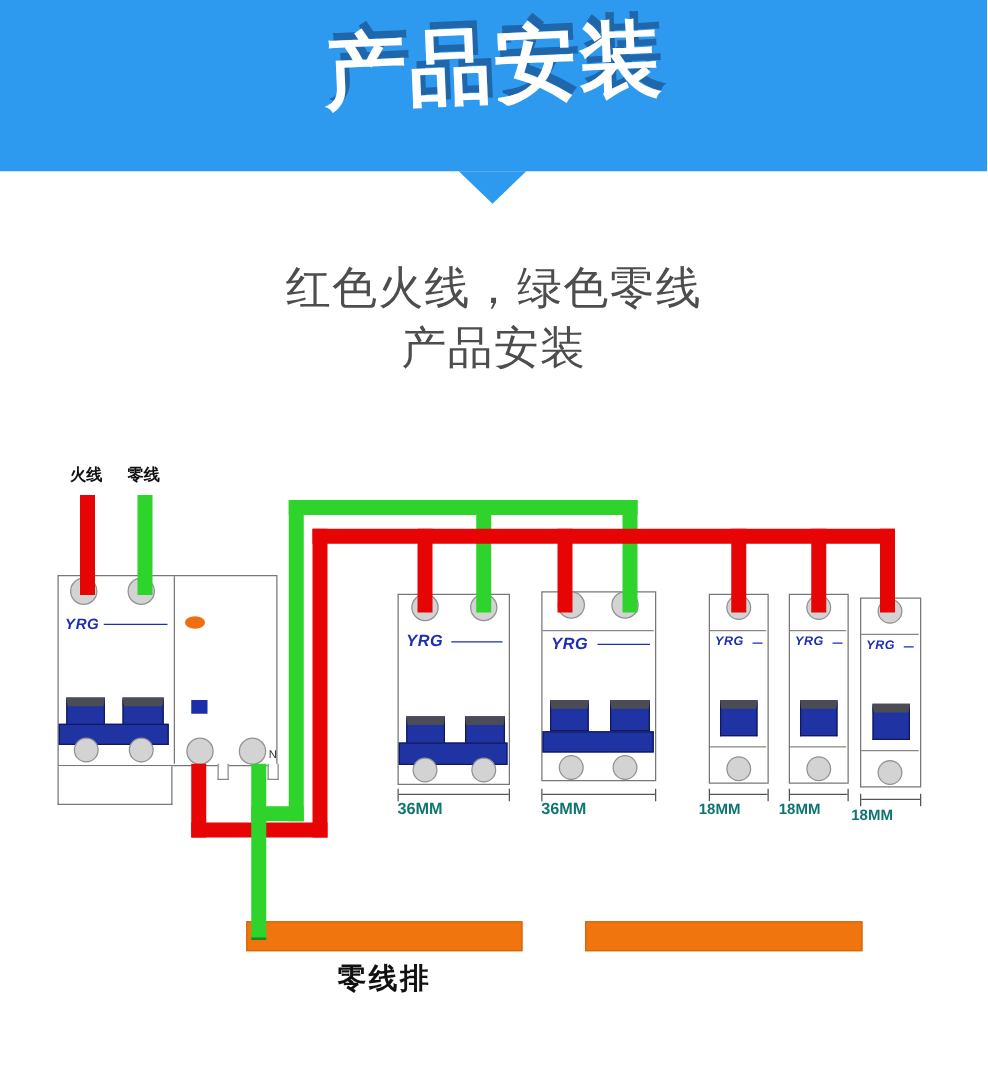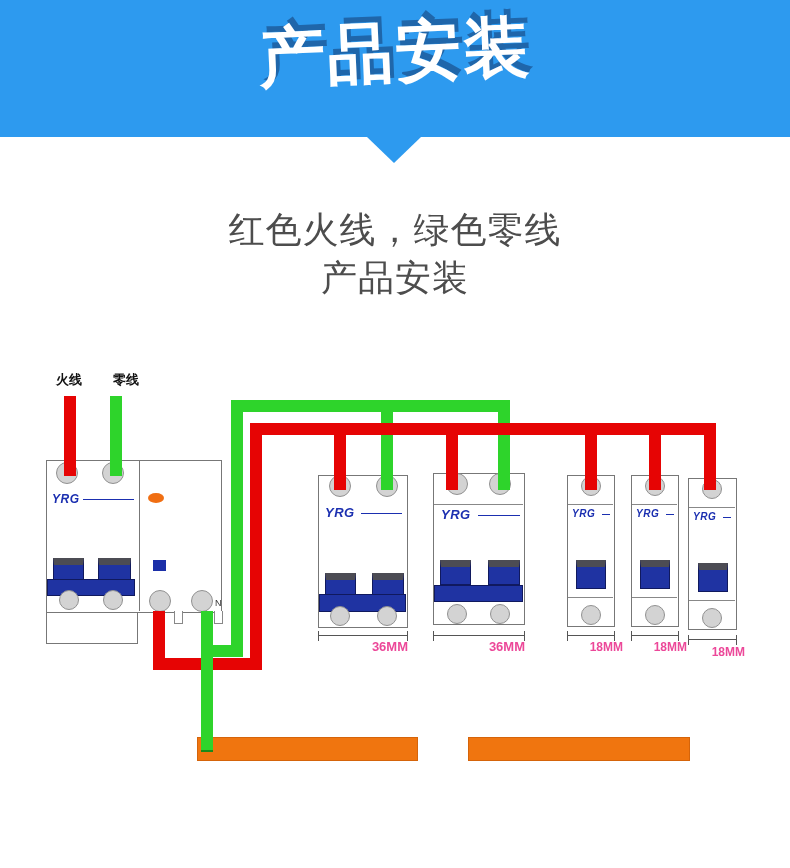--- a/index.html
+++ b/index.html
@@ -41,40 +41,40 @@
   .brand  { font-size:12px; font-weight:800; color:#1b2fb0; letter-spacing:0.5px; font-style:italic; }
   .brandline { border-top:1.5px solid #1b2fb0; }
   .lever { background:#1f33a2; border:1px solid #10195e; border-top:7px solid #4c4c54; }
   .tbase { background:#1f33a2; border:1px solid #10195e; }
   .wire  { position:absolute; }
   .w-red   { background:#e60404; }
   .w-green { background:#2ed42b; }
   .obar { background:#f0750f; border:1px solid #d5640a; }
   .dim { height:10px; border-left:1.5px solid #555; border-right:1.5px solid #555; }
   .dim::after { content:""; position:absolute; left:0; right:0; top:4px; border-top:1.5px solid #555; }
-  .sizelabel { text-align:right; font-size:13px; font-weight:bold; color:#ec4899; }
+  .sizelabel { text-align:left; font-size:13px; font-weight:bold; color:#0f766e; }
   .barlabel { text-align:center; font-size:23px; font-weight:bold; color:#111; letter-spacing:2px; }
   .wirelabel { text-align:center; font-size:13px; font-weight:bold; color:#111; }
   .nlabel { font-size:9px; color:#333; }
 </style>
 </head>
 <body>
 
 <div id="stage">
 
   <div class="abs banner">
     <div class="abs banner-title">产品安装</div>
   </div>
   <div class="abs banner-tri"></div>
 
   <div class="abs intro-line" style="top:206px;">红色火线，绿色零线</div>
   <div class="abs intro-line" style="top:254px;">产品安装</div>
 
   <div class="abs wirelabel" style="left:50px; top:371px; width:38px;">火线</div>
-  <div class="abs wirelabel" style="left:107px; top:371px; width:38px;">零线</div>
+  <div class="abs wirelabel" style="left:96px; top:371px; width:38px;">零线</div>
 
   <div class="abs devbox" style="left:46px; top:460px; width:176px; height:153px;">
     <div class="abs vdiv" style="left:92px; top:0; height:150px;"></div>
     <div class="abs brand" style="left:5px; top:31px;">YRG</div>
     <div class="abs brandline" style="left:36px; top:38px; width:51px;"></div>
     <div class="abs" style="left:101px; top:32px; width:16px; height:10px; border-radius:50%; background:#f06e12;"></div>
     <div class="abs" style="left:106px; top:99px; width:13px; height:11px; background:#1b2fa8;"></div>
 
     <div class="abs lever" style="left:6px; top:97px; width:31px; height:23px;"></div>
     <div class="abs lever" style="left:51px; top:97px; width:33px; height:23px;"></div>
@@ -176,14 +176,15 @@
   <div class="abs sizelabel" style="left:318px; top:639px; width:90px;">36MM</div>
   <div class="abs dim" style="left:433px; top:631px; width:92px;"></div>
   <div class="abs sizelabel" style="left:433px; top:639px; width:92px;">36MM</div>
   <div class="abs dim" style="left:567px; top:631px; width:48px;"></div>
   <div class="abs sizelabel" style="left:559px; top:640px; width:64px; font-size:12px;">18MM</div>
   <div class="abs dim" style="left:631px; top:631px; width:48px;"></div>
   <div class="abs sizelabel" style="left:623px; top:640px; width:64px; font-size:12px;">18MM</div>
   <div class="abs dim" style="left:688px; top:635px; width:49px;"></div>
   <div class="abs sizelabel" style="left:681px; top:645px; width:64px; font-size:12px;">18MM</div>
 
+  <div class="abs barlabel" style="left:197px; top:767px; width:221px;">零线排</div>
 
 </div>
 
 </body></html>

